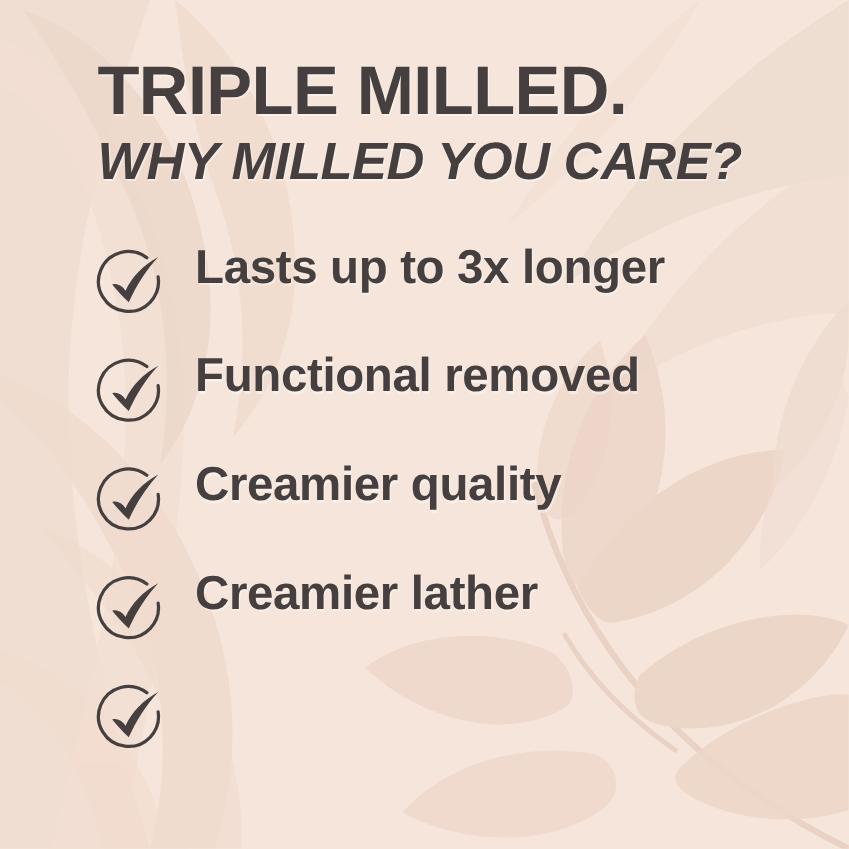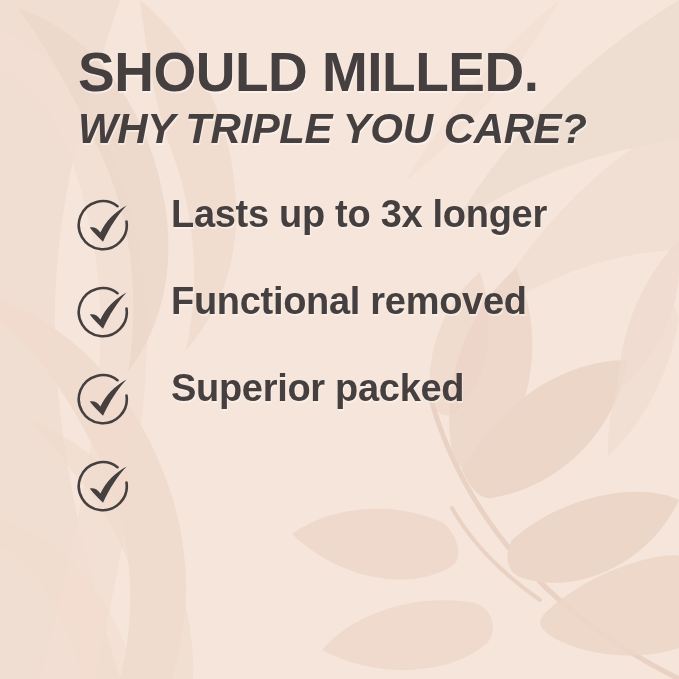--- a/index.html
+++ b/index.html
@@ -57,21 +57,20 @@
   
   .benefits {
     margin-top:42px;
     list-style:none;
   }
 
   .benefit-row {
     display:flex;
     align-items:flex-start;
     min-height:87px;
-    gap:15px;
   }
 
   .check-wrap {
     flex:0 0 58px;
     width:58px;
     height:58px;
     margin-top:6px;
     margin-left:-2px;
   }
   .check-wrap svg { display:block; width:58px; height:58px; }
@@ -139,23 +138,23 @@
   </g>
 
   <g fill="#efdbcf" opacity=".8">
     <path d="M679 240 C640 280 618 336 618 392 C656 360 679 312 679 268 Z"></path>
     <path d="M672 300 C628 340 606 400 608 456 C648 420 672 364 679 318 Z" opacity=".6"></path>
   </g>
 </svg>
 
 <div class="content">
 
-  <h1 class="headline">SHOULD MILLED.</h1>
-
-  <h2 class="subhead">WHY TRIPLE YOU CARE?</h2>
+  <h1 class="headline">TRIPLE MILLED.</h1>
+
+  <h2 class="subhead">WHY MILLED YOU CARE?</h2>
 
   <ul class="benefits">
 
     <li class="benefit-row">
       <span class="check-wrap">
         <svg viewBox="0 0 58 58" xmlns="http://www.w3.org/2000/svg">
           <path d="M41.5 7.2 A24 24 0 1 0 50.5 22.5" fill="none" stroke="#45403f" stroke-width="2.6" stroke-linecap="round"></path>
           <path d="M13.8 28.5 C17.8 27.6 21.6 29.2 24.4 33.6 C29.6 22.4 38.6 13.2 50.6 6.6 C41.4 16.6 33.6 28.4 27.0 42.8 C22.2 38.2 17.6 33.4 13.8 28.5 Z" fill="#45403f"></path>
         </svg>
       </span>
@@ -172,23 +171,32 @@
       <span class="benefit-text">Functional removed</span>
     </li>
 
     <li class="benefit-row">
       <span class="check-wrap">
         <svg viewBox="0 0 58 58" xmlns="http://www.w3.org/2000/svg">
           <path d="M41.5 7.2 A24 24 0 1 0 50.5 22.5" fill="none" stroke="#45403f" stroke-width="2.6" stroke-linecap="round"></path>
           <path d="M13.8 28.5 C17.8 27.6 21.6 29.2 24.4 33.6 C29.6 22.4 38.6 13.2 50.6 6.6 C41.4 16.6 33.6 28.4 27.0 42.8 C22.2 38.2 17.6 33.4 13.8 28.5 Z" fill="#45403f"></path>
         </svg>
       </span>
-      <span class="benefit-text">Superior packed</span>
-    </li>
-
+      <span class="benefit-text">Creamier quality</span>
+    </li>
+
+    <li class="benefit-row">
+      <span class="check-wrap">
+        <svg viewBox="0 0 58 58" xmlns="http://www.w3.org/2000/svg">
+          <path d="M41.5 7.2 A24 24 0 1 0 50.5 22.5" fill="none" stroke="#45403f" stroke-width="2.6" stroke-linecap="round"></path>
+          <path d="M13.8 28.5 C17.8 27.6 21.6 29.2 24.4 33.6 C29.6 22.4 38.6 13.2 50.6 6.6 C41.4 16.6 33.6 28.4 27.0 42.8 C22.2 38.2 17.6 33.4 13.8 28.5 Z" fill="#45403f"></path>
+        </svg>
+      </span>
+      <span class="benefit-text">Creamier lather</span>
+    </li>
 
     <li class="benefit-row">
       <span class="check-wrap">
         <svg viewBox="0 0 58 58" xmlns="http://www.w3.org/2000/svg">
           <path d="M41.5 7.2 A24 24 0 1 0 50.5 22.5" fill="none" stroke="#45403f" stroke-width="2.6" stroke-linecap="round"></path>
           <path d="M13.8 28.5 C17.8 27.6 21.6 29.2 24.4 33.6 C29.6 22.4 38.6 13.2 50.6 6.6 C41.4 16.6 33.6 28.4 27.0 42.8 C22.2 38.2 17.6 33.4 13.8 28.5 Z" fill="#45403f"></path>
         </svg>
       </span>
     </li>
 

